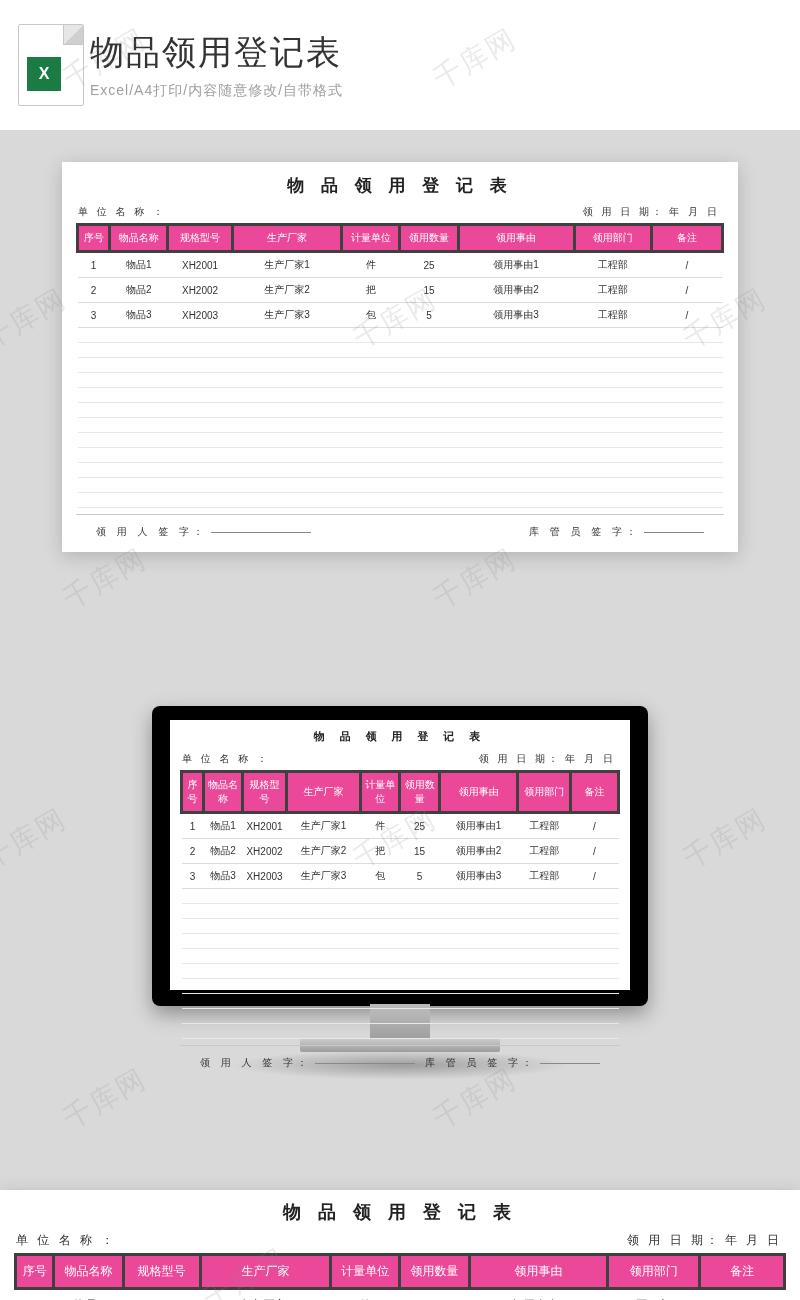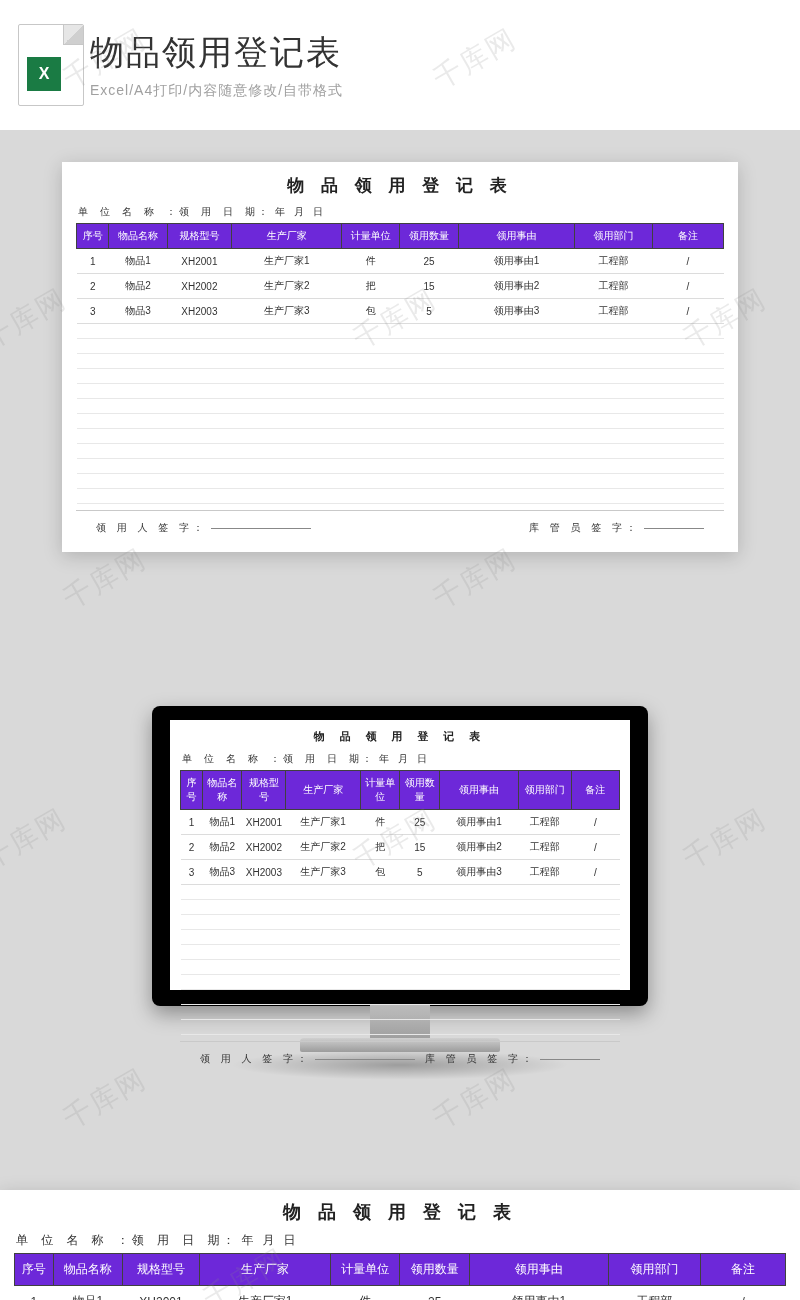--- a/index.html
+++ b/index.html
@@ -30,26 +30,26 @@
   .mon-bezel { position: absolute; top: 0; left: 0; width: 496px; height: 300px; background: #000; border-radius: 8px; box-shadow: 0 8px 20px rgba(0,0,0,.35); }
   .mon-screen { position: absolute; top: 14px; left: 18px; right: 18px; bottom: 16px; background: #fff; }
   .mon-neck { position: absolute; top: 298px; left: 50%; transform: translateX(-50%); width: 60px; height: 40px; background: linear-gradient(#bfbfbf,#9a9a9a); }
   .mon-base { position: absolute; top: 332px; left: 50%; transform: translateX(-50%); width: 200px; height: 14px; background: linear-gradient(#cfcfcf,#9c9c9c); border-radius: 4px 4px 2px 2px; }
   .mon-shadow { position: absolute; top: 344px; left: 50%; transform: translateX(-50%); width: 340px; height: 30px; background: radial-gradient(ellipse at center, rgba(0,0,0,.28), rgba(0,0,0,0) 70%); }
 
   
   .sheet-title { text-align: center; font-weight: 700; letter-spacing: 6px; color: #222; padding: 4px 0 6px; }
   .card1 .sheet-title { font-size: 17px; }
   .card3 .sheet-title { font-size: 18px; }
-  .meta-row { display: flex; justify-content: flex-start; font-size: 10px; color: #333; padding: 2px 2px 4px; letter-spacing: 3px; font-family: Liberation Mono, monospace; }
+  .meta-row { display: flex; justify-content: space-between; font-size: 10px; color: #333; padding: 2px 2px 4px; letter-spacing: 3px; }
   .card3 .meta-row { font-size: 12px; }
   .meta-row .date span { letter-spacing: 1px; margin: 0 4px; }
 
   table { width: 100%; border-collapse: collapse; table-layout: fixed; }
-  thead th { background: #6d28d9; color: #fff; font-weight: 400; font-size: 10px; padding: 5px 2px; border: 1px solid #404040; text-align: center; }
+  thead th { background: #ec4899; color: #fff; font-weight: 400; font-size: 10px; padding: 5px 2px; border: 3px solid #404040; text-align: center; }
   .card3 thead th { font-size: 12px; padding: 7px 2px; }
   tbody td { font-size: 10px; color: #333; text-align: center; padding: 5px 2px; border-bottom: 1px solid #dcdcdc; }
   .card3 tbody td { font-size: 12px; padding: 7px 2px; }
   tbody tr.empty td { height: 15px; border-bottom: 1px solid #e8e8e8; }
   .col-seq   { width: 5%; }
   .col-name  { width: 9%; }
   .col-model { width: 10%; }
   .col-maker { width: 17%; }
   .col-unit  { width: 9%; }
   .col-qty   { width: 9%; }

